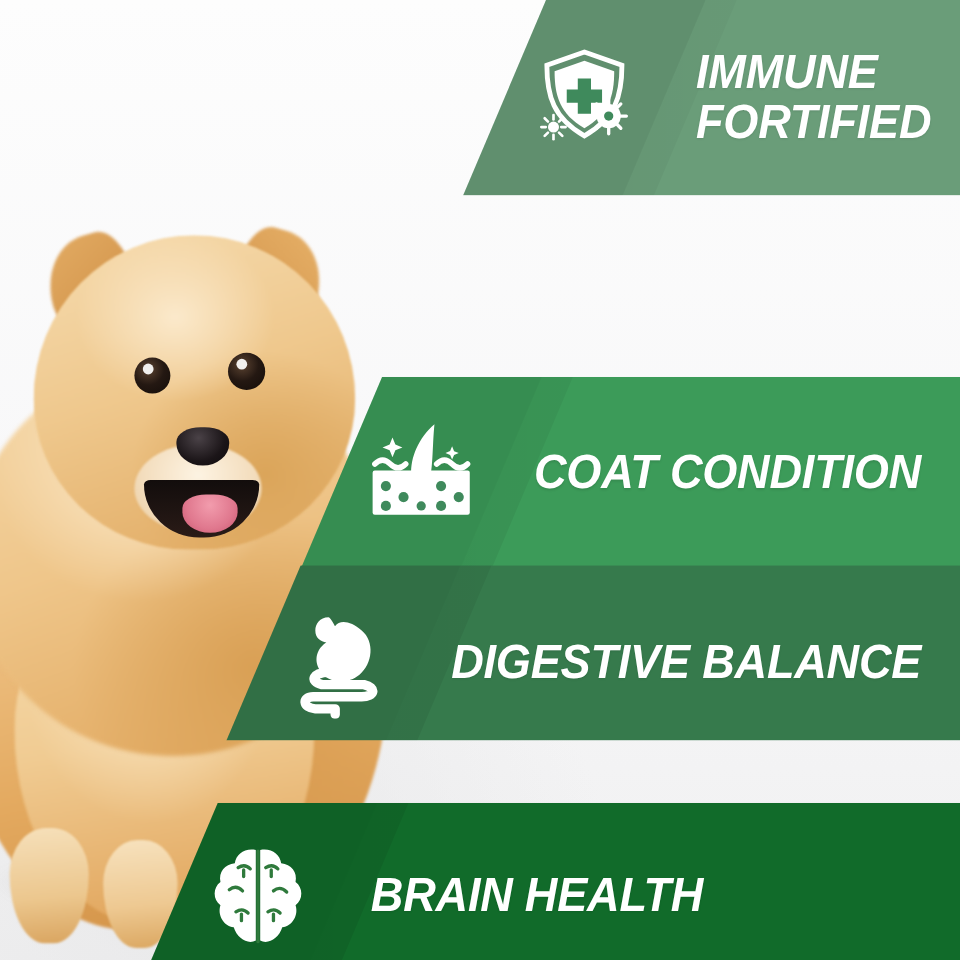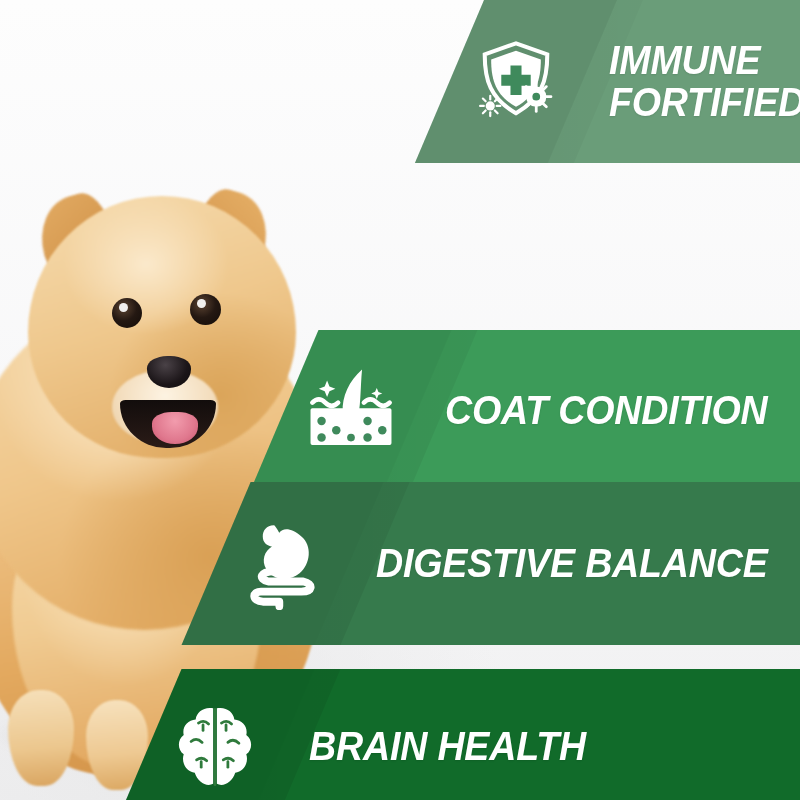--- a/index.html
+++ b/index.html
@@ -176,44 +176,44 @@
     <div class="dog" id="dog-mouth"></div>
     <div class="dog" id="dog-tongue"></div>
     <div class="dog" id="dog-nose"></div>
     <div class="dog" id="dog-eye-left"></div>
     <div class="dog" id="dog-eye-left-glint"></div>
     <div class="dog" id="dog-eye-right"></div>
     <div class="dog" id="dog-eye-right-glint"></div>
   </div>
 
   <div id="bands">
-      <div class="band" style="top: 0px; height: 163px; margin-left: 29px;">
+      <div class="band" style="top: 0px; height: 163px;">
         <div class="band-main" style="background: rgb(106, 157, 121); clip-path: polygon(455px 0px, 800px 0px, 800px 163px, 385.888px 163px);"></div>
         <div class="band-iconcol" style="clip-path: polygon(455px 0px, 588px 0px, 518.888px 163px, 385.888px 163px);"></div>
         <div class="band-divider" style="clip-path: polygon(588px 0px, 614px 0px, 544.888px 163px, 518.888px 163px);"></div>
         <div class="icon-wrap" style="left: 440.944px; top: 35.5px; width: 92px; height: 92px;">
           <svg width="92" height="92" viewBox="0 0 100 100">
             <use href="#sym-shield-plus-virus-icon"></use>
           </svg>
         </div>
         <div class="band-label" style="font-size: 40px; left: 580.444px; top: 39.1px; width: 792px;">IMMUNE
 FORTIFIED</div>
       </div>
-      <div class="band" style="top: 330px; height: 160px;">
+      <div class="band" style="top: 314px; height: 160px;">
         <div class="band-main" style="background: rgb(60, 155, 89); clip-path: polygon(318.472px 0px, 800px 0px, 800px 160px, 250.632px 160px);"></div>
         <div class="band-iconcol" style="clip-path: polygon(318.472px 0px, 451.472px 0px, 383.632px 160px, 250.632px 160px);"></div>
         <div class="band-divider" style="clip-path: polygon(451.472px 0px, 477.472px 0px, 409.632px 160px, 383.632px 160px);"></div>
         <div class="icon-wrap" style="left: 305.052px; top: 34px; width: 92px; height: 92px;">
           <svg width="92" height="92" viewBox="0 0 100 100">
             <use href="#sym-hair-follicle-skin-icon"></use>
           </svg>
         </div>
         <div class="band-label" style="font-size: 40px; left: 444.552px; top: 58.8px; width: 792px;">COAT CONDITION</div>
       </div>
-      <div class="band" style="top: 482px; height: 163px;">
+      <div class="band" style="top: 471px; height: 146px;">
         <div class="band-main" style="background: rgb(54, 122, 76); clip-path: polygon(250.632px 0px, 800px 0px, 800px 163px, 181.52px 163px);"></div>
         <div class="band-iconcol" style="clip-path: polygon(250.632px 0px, 383.632px 0px, 314.52px 163px, 181.52px 163px);"></div>
         <div class="band-divider" style="clip-path: polygon(383.632px 0px, 409.632px 0px, 340.52px 163px, 314.52px 163px);"></div>
         <div class="icon-wrap" style="left: 236.576px; top: 35.5px; width: 92px; height: 92px;">
           <svg width="92" height="92" viewBox="0 0 100 100">
             <use href="#sym-stomach-intestine-icon"></use>
           </svg>
         </div>
         <div class="band-label" style="font-size: 40px; left: 376.076px; top: 60.3px; width: 792px;">DIGESTIVE BALANCE</div>
       </div>

